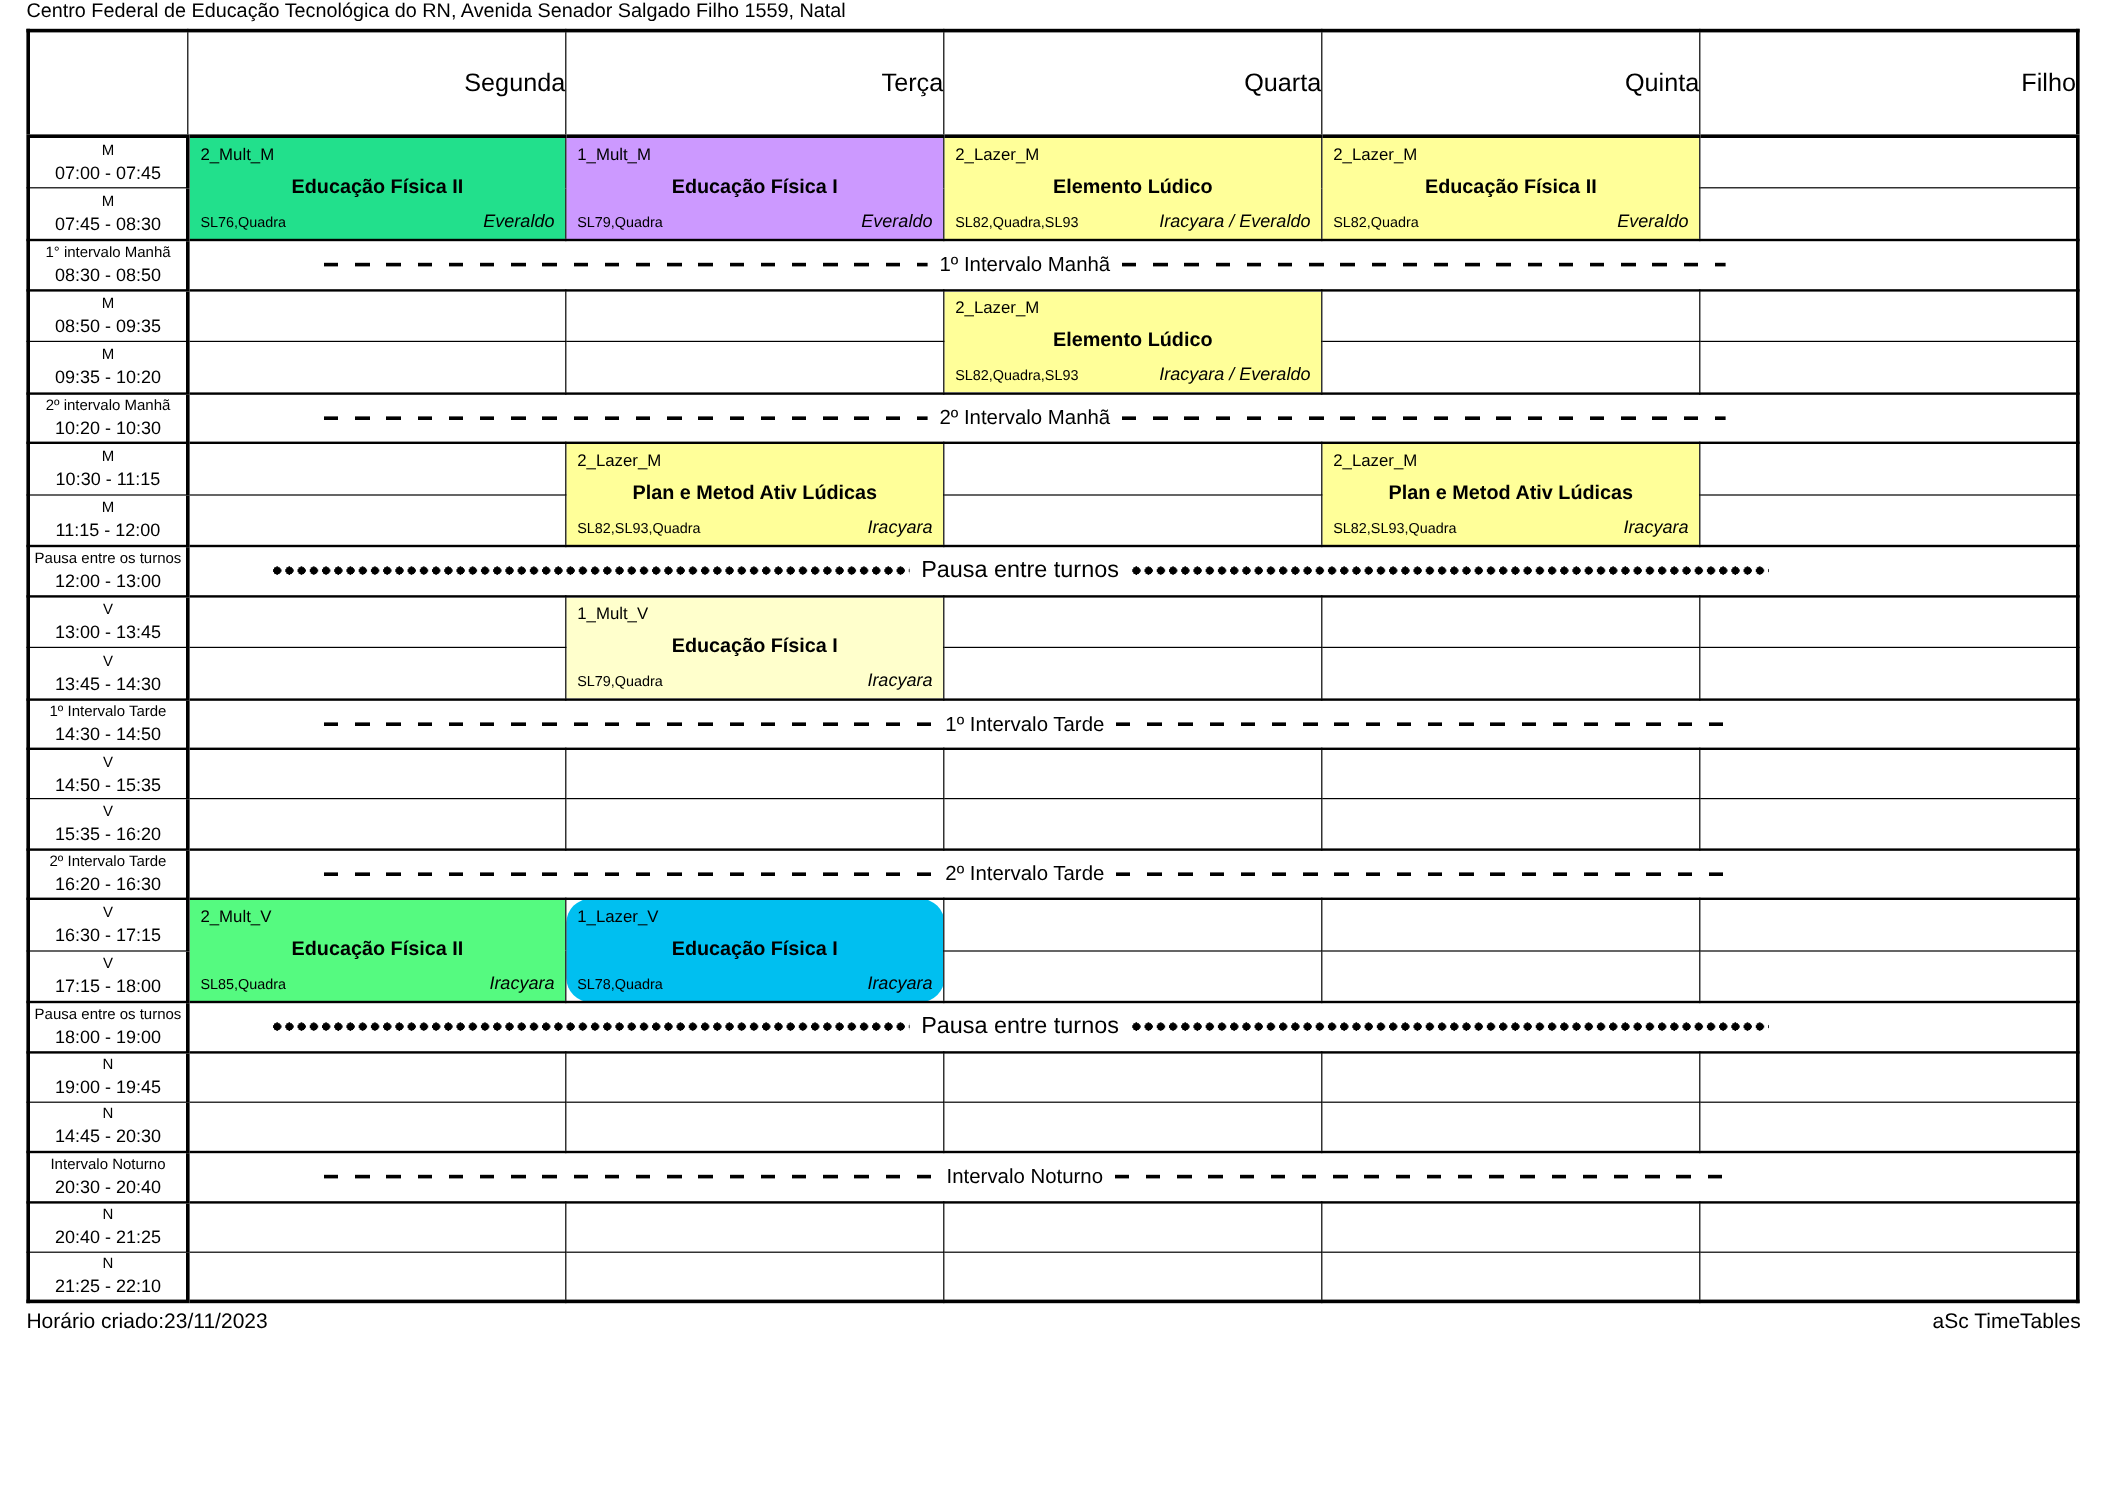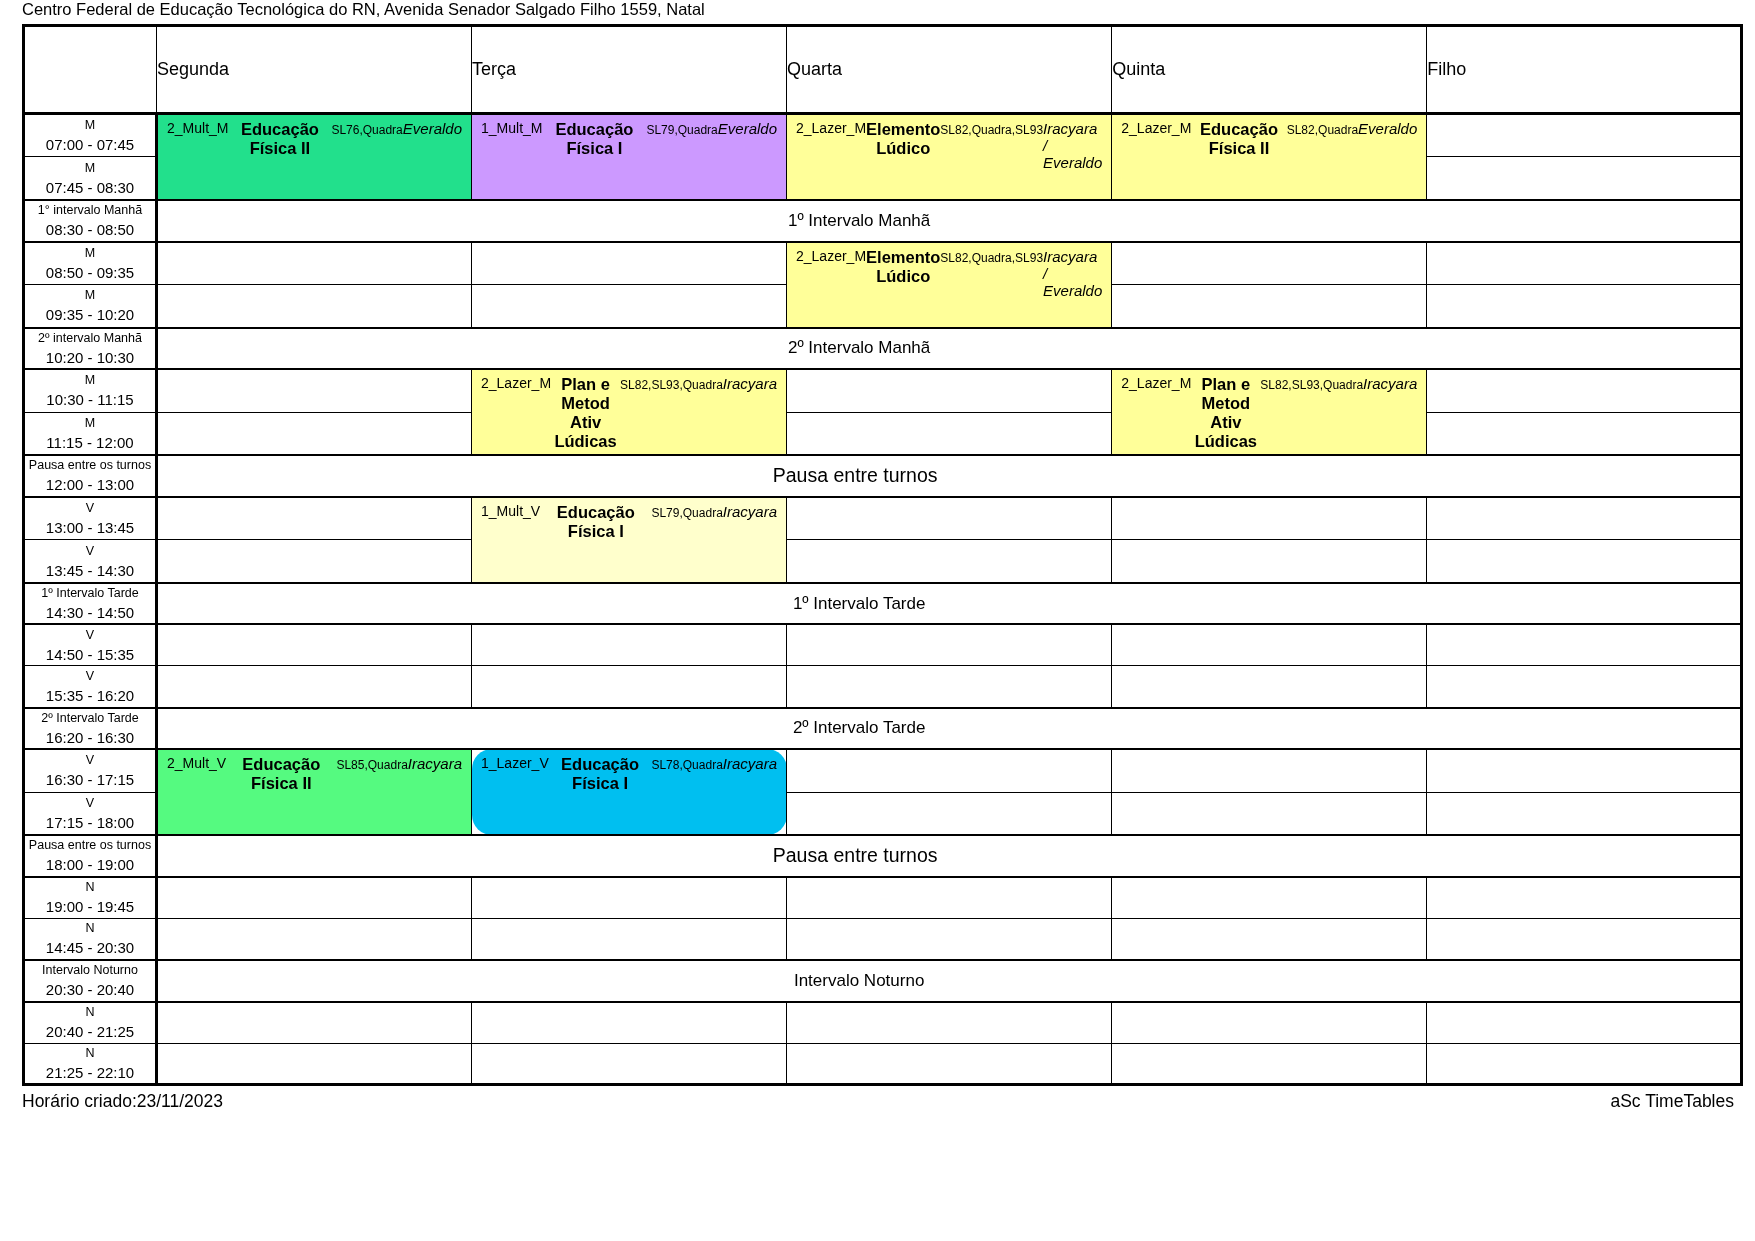--- a/index.html
+++ b/index.html
@@ -13,49 +13,49 @@
     text-align:center;font-size:58px;line-height:1.05;
     margin:16px 0 6px 0;font-weight:400;
   }
   .subtitle{font-size:16.5px;margin:0 0 5px 22px;}
   table.timetable{
     border-collapse:collapse;table-layout:fixed;
     margin-left:22px;border:3px solid #000;
   }
   th,td{border:1px solid #000;padding:0;overflow:hidden;}
   thead th{
-    height:85px;font-size:18px;font-weight:400;text-align:left;
+    height:85px;font-size:21px;font-weight:400;text-align:right;
     border-bottom:3px solid #000;background:#fff;
   }
   tbody tr{height:41.6px;}
   td.time{
     border-right:3px solid #000;text-align:center;vertical-align:middle;
     background:#fff;
   }
   .plabel{font-size:12.5px;line-height:19px;}
   .ptime{font-size:15px;line-height:20px;}
   tr.break-row td{border-top:2px solid #000;border-bottom:2px solid #000;}
   td.break-cell{background:#fff;vertical-align:middle;}
-  .banner{display:flex;align-items:center;margin:0 292px 0 112px;flex-direction:column;}
+  .banner{display:flex;align-items:center;margin:0 292px 0 112px;}
   .banner.dots{margin:0 256px 0 68px;}
   .b-line{flex:1;}
   .banner.dash .b-line{
     height:3px;
     background:repeating-linear-gradient(90deg,#000 0 12px,transparent 12px 26px);
   }
   .banner.dots .b-line{
     height:9px;
     background-image:radial-gradient(circle 3.4px at 5px 4.5px,#000 97%,transparent 100%);
     background-size:10.2px 9px;background-repeat:repeat-x;
   }
   .b-label{padding:0 10px;font-size:17px;white-space:nowrap;}
   .banner.dots .b-label{font-size:19.5px;}
   td.lesson{vertical-align:top;}
   .lesson-inner{
-    height:84px;box-sizing:border-box;display:flex;flex-direction:row;
+    height:84px;box-sizing:border-box;display:flex;flex-direction:column;
     justify-content:space-between;padding:5px 9px 6px 9px;
   }
   .l-group{font-size:14px;text-align:left;}
   .l-subject{font-size:16.5px;font-weight:700;text-align:center;}
   .l-foot{display:flex;justify-content:space-between;align-items:baseline;}
   .l-room{font-size:12px;}
   .l-teacher{font-size:15px;font-style:italic;}
   td.empty{background:#fff;}
   .footer{
     display:flex;justify-content:space-between;align-items:baseline;

